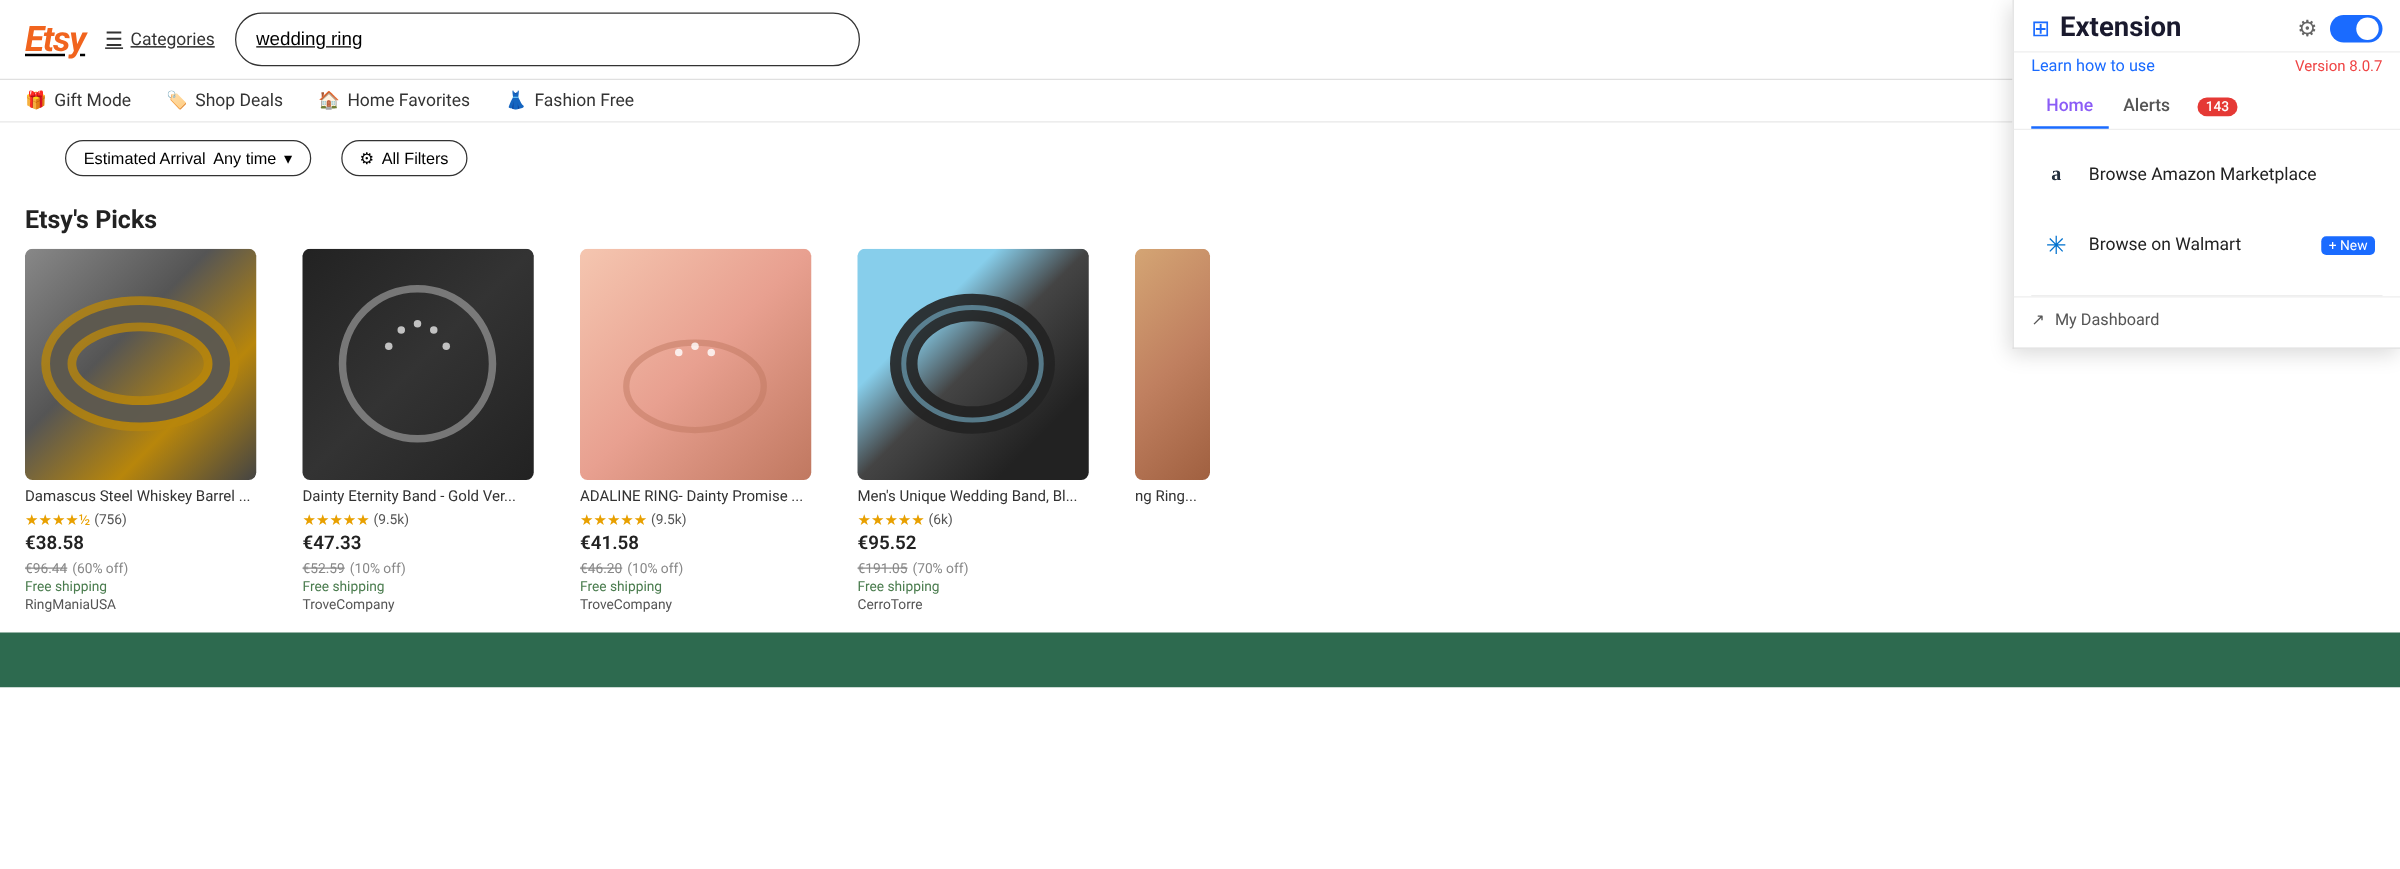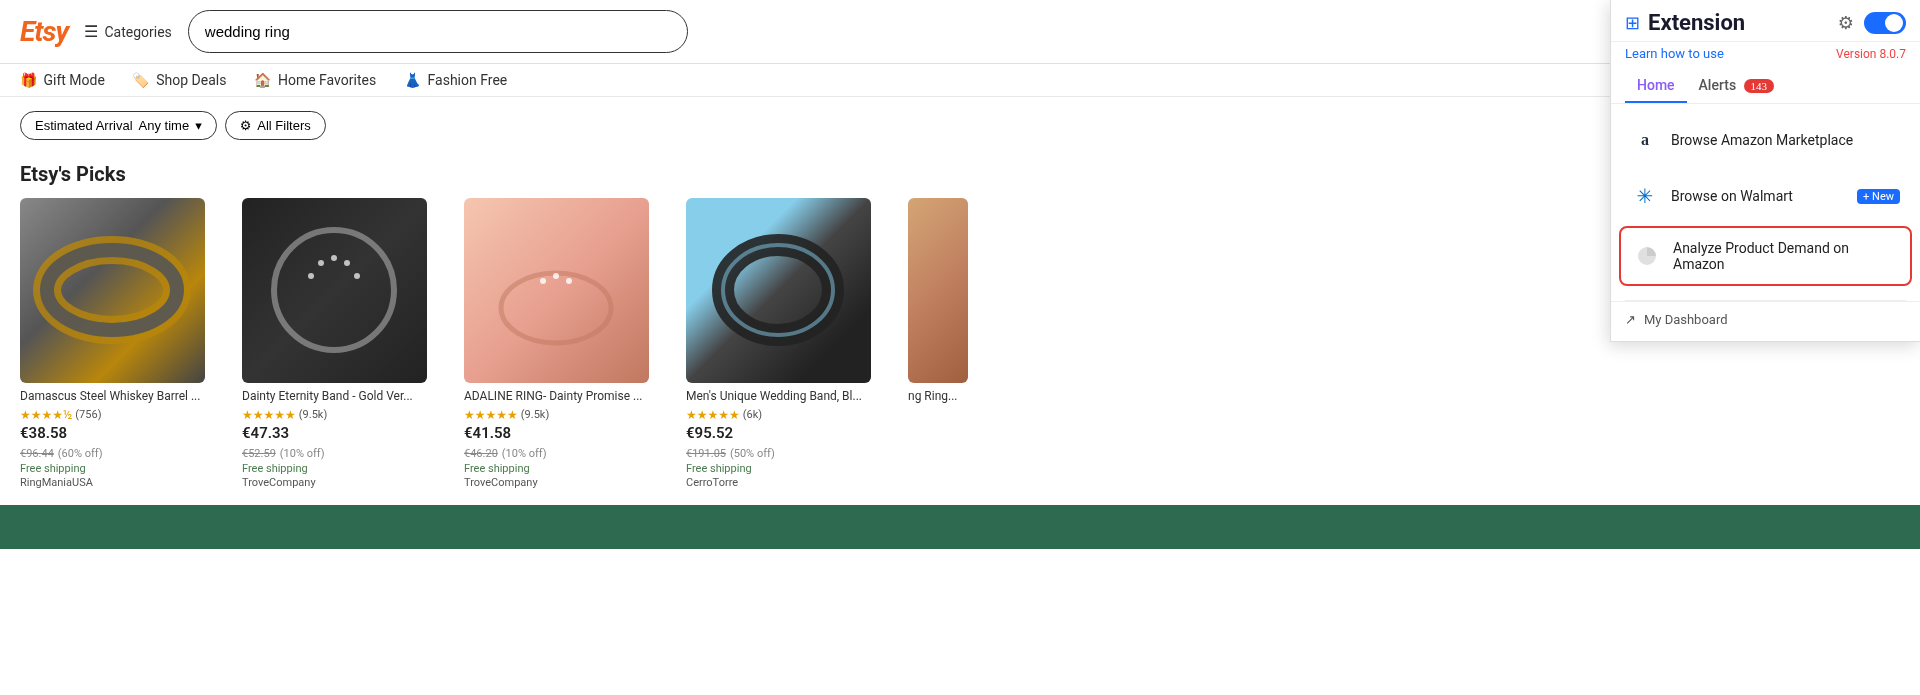--- a/index.html
+++ b/index.html
@@ -1,33 +1,33 @@
 <!DOCTYPE html>
 <html><head>
   <meta charset="utf-8">
   <style>
     * { box-sizing: border-box; margin: 0; padding: 0; }
     body { font-family: -apple-system, BlinkMacSystemFont, 'Segoe UI', Roboto, sans-serif; background: #fff; overflow-x: hidden; }
 
     
-    .header { display: flex; align-items: center; padding: 10px 20px; border-bottom: 1px solid #e0e0e0; gap: 16px; position: relative; }
+    .header { display: flex; align-items: center; padding: 10px 20px; border-bottom: 1px solid #e0e0e0; gap: 16px; position: relative; text-decoration: underline; }
     .etsy-logo { color: #f1641e; font-size: 28px; font-weight: bold; font-style: italic; letter-spacing: -1px; cursor: pointer; }
     .categories-btn { display: flex; align-items: center; gap: 6px; cursor: pointer; font-size: 14px; color: #333; white-space: nowrap; }
     .hamburger { font-size: 16px; }
     .search-bar { display: flex; align-items: flex-start; border: 1.5px solid #333; border-radius: 24px; padding: 12px 16px; flex: 1; max-width: 500px; }
     .search-bar input { border: none; outline: none; font-size: 15px; width: 100%; }
     .header-right { display: flex; align-items: center; gap: 20px; margin-left: auto; }
     .cart-icon { font-size: 22px; cursor: pointer; }
 
     
     .sub-nav { display: flex; align-items: center; padding: 8px 20px; border-bottom: 1px solid #e8e8e8; gap: 28px; }
     .sub-nav-item { display: flex; align-items: center; gap: 6px; font-size: 14px; color: #333; cursor: pointer; white-space: nowrap; }
 
     
-    .filter-bar { display: flex; align-items: center; padding: 14px 20px; gap: 8px; }
+    .filter-bar { display: flex; align-items: center; padding: 14px 20px; gap: 24px; margin-left: 32px; }
     .filter-pill { border: 1.5px solid #333; border-radius: 24px; padding: 6px 14px; font-size: 13px; cursor: pointer; display: flex; align-items: center; gap: 6px; background: #fff; }
 
     
     .section-heading { padding: 8px 20px 12px; font-size: 20px; font-weight: 700; color: #222; }
 
     
     .product-grid { display: flex; gap: 16px; padding: 0 20px; overflow: hidden; }
     .product-card { width: 190px; min-width: 190px; margin-right: 16px; }
     .product-title { font-size: 12px; color: #333; margin-top: 6px; line-height: 1.3; }
     .stars { color: #e8a000; font-size: 12px; margin-top: 3px; display: flex; align-items: center; gap: 3px; }
@@ -63,29 +63,29 @@
       padding: 10px 14px 6px;
       border-bottom: 1px solid #eee;
     }
     .ext-title-row { display: flex; align-items: center; gap: 8px; }
     .ext-title { font-size: 22px; font-weight: 700; color: #1a1a2e; }
     .ext-grid-icon { color: #1a6bff; font-size: 18px; }
     .ext-header-right { display: flex; align-items: center; gap: 10px; }
     .gear-icon { font-size: 18px; color: #666; cursor: pointer; }
     .toggle-switch { width: 42px; height: 22px; background: #1a6bff; border-radius: 11px; position: relative; cursor: pointer; }
     .toggle-knob { width: 18px; height: 18px; background: #fff; border-radius: 50%; position: absolute; top: 2px; right: 3px; }
-    .ext-subrow { display: flex; align-items: flex-end; justify-content: space-between; padding: 4px 14px 8px; }
+    .ext-subrow { display: flex; align-items: flex-start; justify-content: space-between; padding: 4px 14px 8px; }
     .learn-link { color: #1a6bff; font-size: 13px; cursor: pointer; text-decoration: none; }
     .version-text { font-size: 12px; color: #ef4444; }
 
     
     .ext-tabs { display: flex; align-items: center; gap: 0; padding: 0 14px; border-bottom: 1px solid #eee; }
     .ext-tab { padding: 8px 12px; font-size: 14px; font-weight: 500; cursor: pointer; color: #555; border-bottom: 2px solid transparent; }
     .ext-tab.active { color: #8b5cf6; border-bottom: 2px solid #1a6bff; }
-    .alert-badge { background: #e53935; color: #fff; border-radius: 10px; padding: 1px 7px; font-size: 11px; margin-left: 4px; font-family: Liberation Serif, serif; }
+    .alert-badge { background: #e53935; color: #fff; border-radius: 10px; padding: 1px 7px; font-size: 11px; margin-left: 18px; }
 
     
     .ext-menu { padding: 10px 8px; }
     .ext-menu-item {
       display: flex; align-items: center; gap: 12px;
       padding: 12px 12px;
       border-radius: 8px;
       cursor: pointer;
       font-size: 14px;
       color: #222;
@@ -254,21 +254,21 @@
       </svg>
     </div>
     <div class="product-title">Men's Unique Wedding Band, Bl...</div>
     <div class="stars">
       <span>★★★★★</span>
       <span class="review-count">(6k)</span>
     </div>
     <div class="price-main">€95.52</div>
     <div>
       <span class="price-original">€191.05</span>
-      <span class="discount"> (50% off)</span>
+      <span class="discount"> (70% off)</span>
     </div>
     <div class="free-shipping">Free shipping</div>
     <div class="shop-name">CerroTorre</div>
   </div>
 
   <div class="product-card" style="overflow:hidden; max-width:60px;">
     <div class="product-img-wrapper ring5" style="width:60px; min-width:60px;">
     </div>
     <div class="product-title">ng Ring...</div>
   </div>
@@ -318,29 +318,20 @@
     </div>
 
     <div class="ext-menu-item">
       <div class="ext-menu-icon">
         <span style="color:#0071ce; font-size:20px;">✳</span>
       </div>
       <span>Browse on Walmart</span>
       <span class="new-badge">+ New</span>
     </div>
 
-    <div class="ext-menu-item highlighted">
-      <div class="ext-menu-icon">
-        <svg width="22" height="22" viewBox="0 0 22 22" xmlns="http://www.w3.org/2000/svg">
-          <path d="M11 11 L11 2 A9 9 0 0 1 20 11 Z" fill="#ccc"></path>
-          <path d="M11 11 L20 11 A9 9 0 1 1 11 2 Z" fill="#e0e0e0"></path>
-        </svg>
-      </div>
-      <span>Analyze Product Demand on Amazon</span>
-    </div>
   </div>
 
   <div style="height:1px; background:#eee; margin: 0 14px;"></div>
 
   <div class="ext-dashboard">
     <div class="dashboard-link">
       <span>↗</span>
       <span>My Dashboard</span>
     </div>
   </div>

